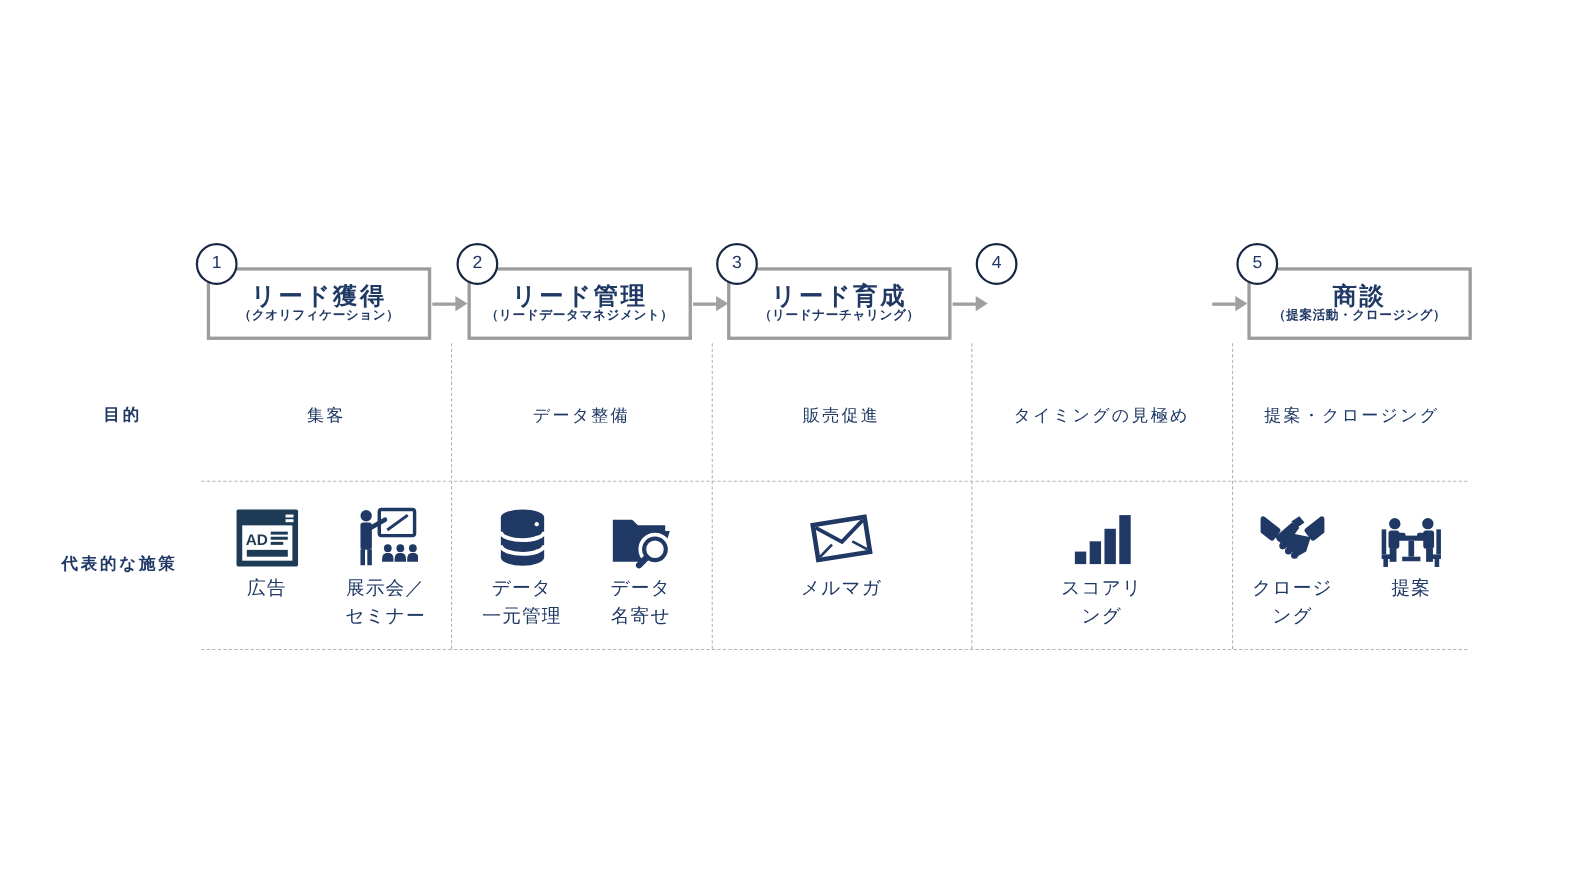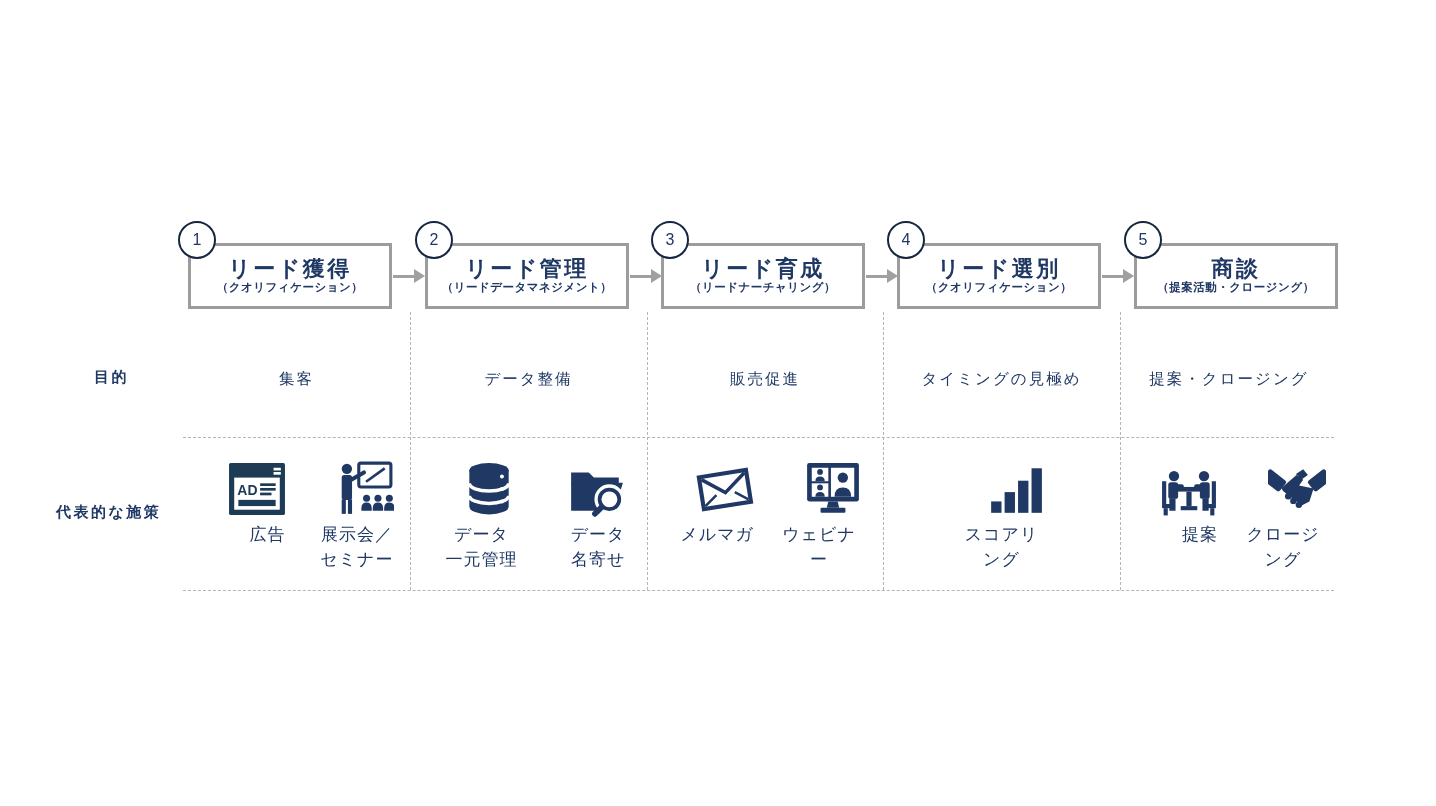--- a/index.html
+++ b/index.html
@@ -37,21 +37,21 @@
   
   .purpose-cell{
     position:absolute;top:367px;height:24px;line-height:24px;text-align:center;
     font-size:15.5px;letter-spacing:2px;white-space:nowrap;
   }
   
   .measure-row{
     position:absolute;top:460px;display:flex;justify-content:center;
     align-items:flex-start;gap:22px;
   }
-  .measure{display:flex;flex-direction:column;align-items:flex-end;width:86px;}
+  .measure{display:flex;flex-direction:column;align-items:center;width:86px;}
   .measure svg.icon{width:58px;height:58px;color:var(--navy,#1f3864);flex:none;}
   svg.icon.deep{color:var(--navy-deep,#1e3b55);}
   .m-label{
     margin-top:5px;font-size:17px;letter-spacing:1px;line-height:1.45;
     text-align:center;white-space:pre-line;color:var(--navy,#1f3864);font-family:Liberation Serif, serif;
   }
 </style>
 </head>
 <body>
 
@@ -61,24 +61,20 @@
     <div class="stage-title">リード獲得</div>
     <div class="stage-subtitle">（クオリフィケーション）</div>
   </div>
   <div class="stage-box" style="left:425px">
     <div class="stage-title">リード管理</div>
     <div class="stage-subtitle">（リードデータマネジメント）</div>
   </div>
   <div class="stage-box" style="left:661px">
     <div class="stage-title">リード育成</div>
     <div class="stage-subtitle">（リードナーチャリング）</div>
-  </div>
-  <div class="stage-box" style="left:897px">
-    <div class="stage-title">リード選別</div>
-    <div class="stage-subtitle">（クオリフィケーション）</div>
   </div>
   <div class="stage-box" style="left:1134px">
     <div class="stage-title">商談</div>
     <div class="stage-subtitle">（提案活動・クロージング）</div>
   </div>
 
   <div class="stage-num" style="left:178px">
       <span>1</span>
     </div>
   <div class="stage-num" style="left:415px">
@@ -192,58 +188,51 @@
     <div class="measure">
       <svg class="icon" viewBox="0 0 56 56">
         <g transform="rotate(-9 28 29)">
           <rect x="5" y="13" width="46" height="31" fill="#fff" stroke="currentColor" stroke-width="4"></rect>
           <path d="M7 15.5 L28 31.5 L49 15.5" fill="none" stroke="currentColor" stroke-width="3.4"></path>
           <path d="M7 41.5 L19 32.5 M49 41.5 L37 32.5" fill="none" stroke="currentColor" stroke-width="2.4"></path>
         </g>
       </svg>
       <div class="m-label">メルマガ</div>
     </div>
-    <div class="measure">
-      <svg class="icon" viewBox="0 0 56 56">
-        <g fill="currentColor">
-          <rect x="3" y="3" width="50" height="37" rx="2"></rect>
-          <path d="M23.5 40 h9 l1.5 6 h-12 z"></path>
-          <rect x="16" y="46" width="24" height="5" rx="1"></rect>
-        </g>
-        <rect x="7.5" y="7.5" width="16" height="13" fill="#fff"></rect>
-        <rect x="7.5" y="22.5" width="16" height="13" fill="#fff"></rect>
-        <rect x="26" y="7.5" width="22.5" height="28" fill="#fff"></rect>
-        <g fill="currentColor">
-          <circle cx="15.5" cy="11.5" r="2.8"></circle>
-          <path d="M11 20.5 q0 -4.5 4.5 -4.5 q4.5 0 4.5 4.5 z"></path>
-          <circle cx="15.5" cy="26.5" r="2.8"></circle>
-          <path d="M11 35.5 q0 -4.5 4.5 -4.5 q4.5 0 4.5 4.5 z"></path>
-          <circle cx="37.5" cy="17" r="5"></circle>
-          <path d="M29.5 35.5 q0 -9 8 -9 q8 0 8 9 z"></path>
-        </g>
-      </svg>
-      <div class="m-label">ウェビナー</div>
-    </div>
   </div>
 
   <div class="measure-row" style="left:883px;width:237px">
     <div class="measure">
       <svg class="icon" viewBox="0 0 56 56">
         <g fill="currentColor">
           <rect x="4" y="40" width="10" height="11"></rect>
           <rect x="17" y="31" width="10" height="20"></rect>
           <rect x="30" y="20" width="10" height="31"></rect>
           <rect x="43" y="8" width="10" height="43"></rect>
         </g>
       </svg>
       <div class="m-label">スコアリング</div>
     </div>
   </div>
 
   <div class="measure-row" style="left:1120px;width:218px">
+    <div class="measure">
+      <svg class="icon" viewBox="0 0 56 56">
+        <g fill="currentColor">
+          <rect x="-4" y="13" width="21" height="13" rx="2.5" transform="rotate(38 6 19)"></rect>
+          <rect x="39" y="13" width="21" height="13" rx="2.5" transform="rotate(-38 50 19)"></rect>
+          <path d="M13 27 L27.5 14.5 L34 19 L30 24.5 L44 27.5 L40 40 L32.5 44 L14.5 30 Z"></path>
+          <path d="M27 13.5 l7 -4.5 4.5 5.5 -6.5 4.5 z"></path>
+          <circle cx="19.5" cy="35" r="3.1"></circle>
+          <circle cx="24.5" cy="39.5" r="3.1"></circle>
+          <circle cx="29.8" cy="43.3" r="3.1"></circle>
+        </g>
+      </svg>
+      <div class="m-label">クロージング</div>
+    </div>
     <div class="measure">
       <svg class="icon" viewBox="0 0 56 56">
         <g fill="currentColor">
           <rect x="14" y="26" width="28" height="4.5"></rect>
           <rect x="25.5" y="30.5" width="5" height="14"></rect>
           <rect x="20" y="44.5" width="16" height="4"></rect>
         </g>
         <g fill="currentColor">
           <circle cx="13.5" cy="15.5" r="5"></circle>
           <rect x="8" y="21.5" width="9.5" height="16" rx="2.5"></rect>
@@ -258,29 +247,15 @@
           <rect x="8" y="21.5" width="9.5" height="16" rx="2.5"></rect>
           <rect x="14" y="23.5" width="9" height="5" rx="2"></rect>
           <rect x="9" y="37" width="6" height="12"></rect>
           <rect x="2" y="20.5" width="4" height="22"></rect>
           <rect x="2" y="42.5" width="11" height="4"></rect>
           <rect x="3.5" y="46.5" width="4" height="7"></rect>
         </g>
       </svg>
       <div class="m-label">提案</div>
     </div>
-    <div class="measure">
-      <svg class="icon" viewBox="0 0 56 56">
-        <g fill="currentColor">
-          <rect x="-4" y="13" width="21" height="13" rx="2.5" transform="rotate(38 6 19)"></rect>
-          <rect x="39" y="13" width="21" height="13" rx="2.5" transform="rotate(-38 50 19)"></rect>
-          <path d="M13 27 L27.5 14.5 L34 19 L30 24.5 L44 27.5 L40 40 L32.5 44 L14.5 30 Z"></path>
-          <path d="M27 13.5 l7 -4.5 4.5 5.5 -6.5 4.5 z"></path>
-          <circle cx="19.5" cy="35" r="3.1"></circle>
-          <circle cx="24.5" cy="39.5" r="3.1"></circle>
-          <circle cx="29.8" cy="43.3" r="3.1"></circle>
-        </g>
-      </svg>
-      <div class="m-label">クロージング</div>
-    </div>
   </div>
 
 </div>
 
 </body></html>

